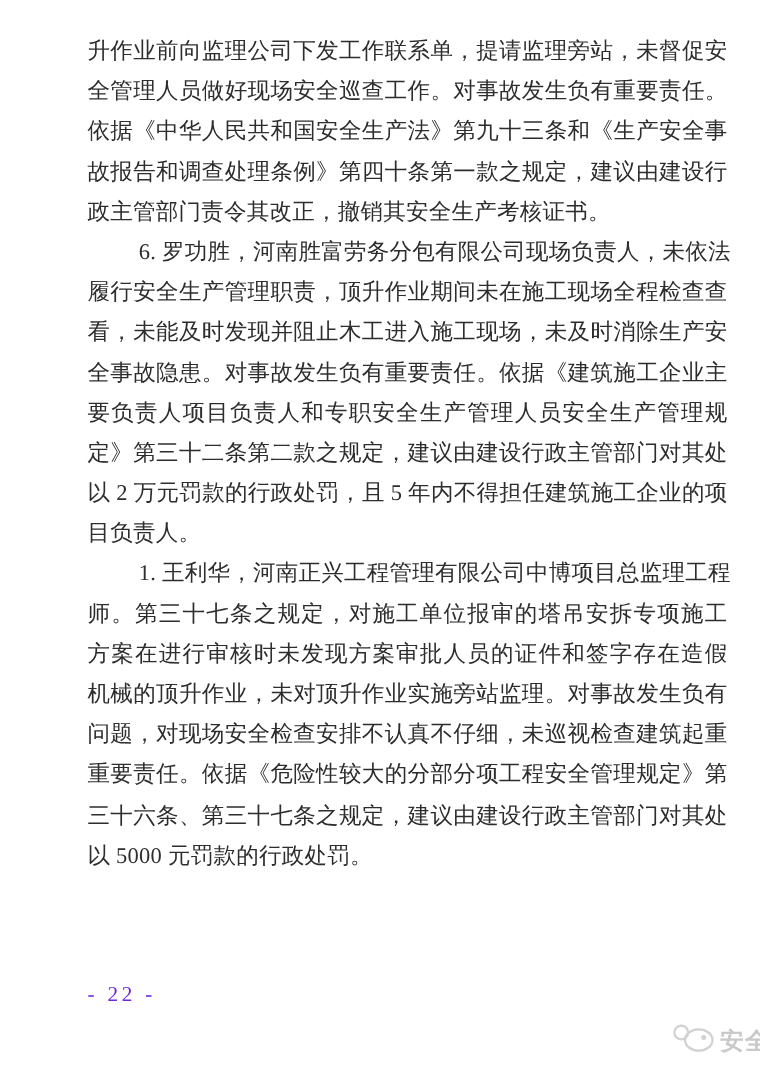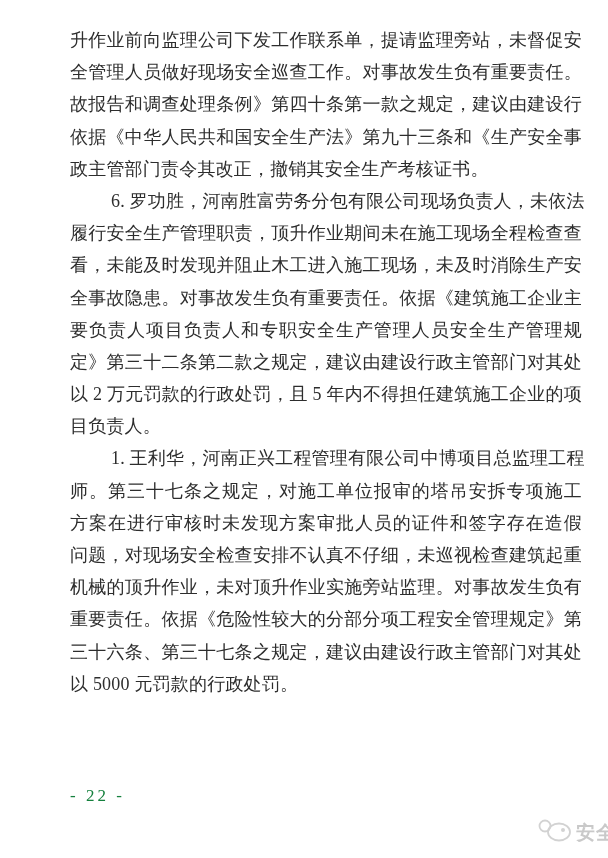--- a/index.html
+++ b/index.html
@@ -40,21 +40,21 @@
   }
   .line.bold {
     font-weight: bold;
   }
   .page-number {
     position: absolute;
     left: 34px;
     top: 786px;
     font-size: 17px;
     letter-spacing: 3px;
-    color: #15803d;
+    color: #6d28d9;
   }
   .watermark {
     position: absolute;
     right: 8px;
     top: 817px;
     display: flex;
     align-items: center;
     gap: 3px;
     color: #c9c9c9;
   }
@@ -67,38 +67,38 @@
 </style>
 </head>
 <body>
 
 <div class="page">
 
   <div class="text-block">
 
     <div class="line">升作业前向监理公司下发工作联系单，提请监理旁站，未督促安</div>
     <div class="line">全管理人员做好现场安全巡查工作。对事故发生负有重要责任。</div>
+    <div class="line">依据《中华人民共和国安全生产法》第九十三条和《生产安全事</div>
     <div class="line">故报告和调查处理条例》第四十条第一款之规定，建议由建设行</div>
-    <div class="line">依据《中华人民共和国安全生产法》第九十三条和《生产安全事</div>
     <div class="line para-last">政主管部门责令其改正，撤销其安全生产考核证书。</div>
 
     <div class="line para-first">6. 罗功胜，河南胜富劳务分包有限公司现场负责人，未依法</div>
     <div class="line">履行安全生产管理职责，顶升作业期间未在施工现场全程检查查</div>
     <div class="line">看，未能及时发现并阻止木工进入施工现场，未及时消除生产安</div>
     <div class="line">全事故隐患。对事故发生负有重要责任。依据《建筑施工企业主</div>
     <div class="line">要负责人项目负责人和专职安全生产管理人员安全生产管理规</div>
     <div class="line">定》第三十二条第二款之规定，建议由建设行政主管部门对其处</div>
     <div class="line">以 2 万元罚款的行政处罚，且 5 年内不得担任建筑施工企业的项</div>
     <div class="line para-last">目负责人。</div>
 
     <div class="line para-first">1. 王利华，河南正兴工程管理有限公司中博项目总监理工程</div>
     <div class="line">师。第三十七条之规定，对施工单位报审的塔吊安拆专项施工</div>
     <div class="line">方案在进行审核时未发现方案审批人员的证件和签字存在造假</div>
+    <div class="line">机械的顶升作业，未对顶升作业实施旁站监理。对事故发生负有</div>
     <div class="line">问题，对现场安全检查安排不认真不仔细，未巡视检查建筑起重</div>
-    <div class="line">机械的顶升作业，未对顶升作业实施旁站监理。对事故发生负有</div>
     <div class="line">重要责任。依据《危险性较大的分部分项工程安全管理规定》第</div>
     <div class="line">三十六条、第三十七条之规定，建议由建设行政主管部门对其处</div>
     <div class="line para-last">以 5000 元罚款的行政处罚。</div>
 
   </div>
 
   <div class="page-number">- 22 -</div>
 
   <div class="watermark">
     <span>

